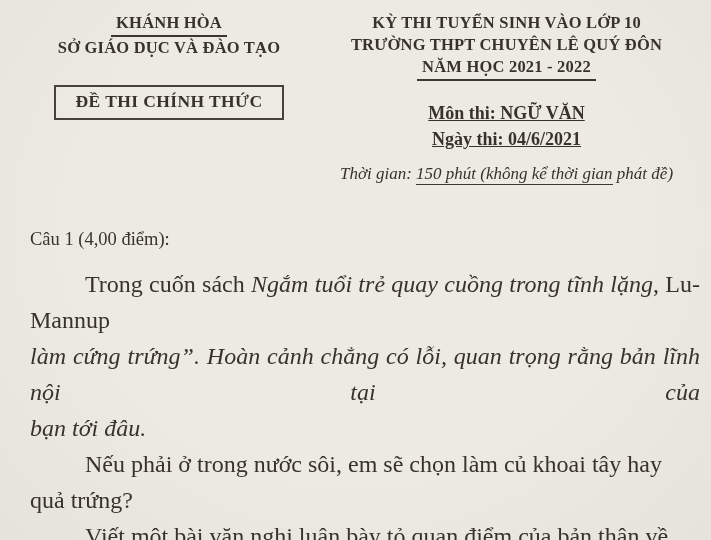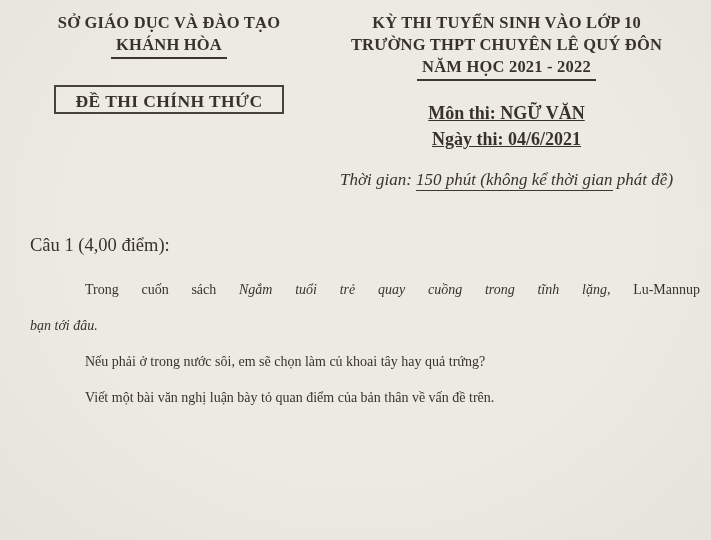--- a/index.html
+++ b/index.html
@@ -15,49 +15,49 @@
   }
   .header { display: flex; align-items: flex-start; padding: 12px 6px 0 30px; }
   .header-left { width: 278px; text-align: center; flex: none; }
   .header-right { flex: 1; text-align: center; }
   .h-bold { font-weight: 700; font-size: 16.5px; line-height: 22px; letter-spacing: 0.2px; }
   .u-block { display: inline-block; border-bottom: 2px solid #3b372f; padding: 0 5px 1px; }
   .exam-box {
     display: inline-block;
     margin-top: 26px;
     border: 2px solid #47423a;
-    padding: 4px 20px 0;
+    padding: 4px 20px 6px;
     font-weight: 700;
     font-size: 17.5px;
     letter-spacing: 0.4px;
     background: rgba(255,255,255,0.06);
   }
   .subject-wrap { display: inline-block; text-align: center; margin-top: 19px; text-decoration: underline; }
   .subject-line { font-weight: 700; font-size: 18px; line-height: 26px; }
-  .time-line { margin-top: 16px; font-style: italic; font-size: 17px; line-height: 24px; }
+  .time-line { margin-top: 10px; font-style: italic; font-size: 17px; line-height: 24px; }
   .time-underline { border-bottom: 1.5px solid #3b372f; padding-bottom: 1px; }
   .content { padding-left: 30px; }
   .q-title { margin-top: 40px; font-weight: 400; font-size: 18.5px; line-height: 26px; }
-  .line { width: 670px; font-size: 14px; line-height: 36px; }
+  .line { width: 670px; font-size: 24px; line-height: 36px; }
   .first { margin-top: 14px; }
   .indent { text-indent: 55px; }
   .just { text-align: justify; text-align-last: justify; }
   .it { font-style: italic; }
   .gap { }
 </style>
 </head>
 <body>
 
 <div class="page">
 
   <div class="header">
 
     <div class="header-left">
+      <div class="h-bold"><span class="u-block">KHÁNH HÒA</span></div>
       <div class="h-bold">SỞ GIÁO DỤC VÀ ĐÀO TẠO</div>
-      <div class="h-bold"><span class="u-block">KHÁNH HÒA</span></div>
       <div>
         <div class="exam-box">ĐỀ THI CHÍNH THỨC</div>
       </div>
     </div>
 
     <div class="header-right">
       <div class="h-bold">KỲ THI TUYỂN SINH VÀO LỚP 10</div>
       <div class="h-bold">TRƯỜNG THPT CHUYÊN LÊ QUÝ ĐÔN</div>
       <div class="h-bold"><span class="u-block">NĂM HỌC 2021 - 2022</span></div>
       <div class="subject-wrap">
@@ -67,19 +67,20 @@
       <div class="time-line"><span>Thời gian: </span><span class="time-underline">150 phút (không kể thời gian</span><span> phát đề)</span></div>
     </div>
 
   </div>
 
   <div class="content">
     <div class="q-title">Câu 1 (4,00 điểm):</div>
 
     <div class="line first indent just"><span>Trong cuốn sách </span><span class="it">Ngắm tuổi trẻ quay cuồng trong tĩnh lặng</span><span>, Lu-Mannup</span></div>
 
+    <div class="line just it">làm cứng trứng”. Hoàn cảnh chẳng có lỗi, quan trọng rằng bản lĩnh nội tại của</div>
     <div class="line it">bạn tới đâu.</div>
 
     <div class="line indent gap">Nếu phải ở trong nước sôi, em sẽ chọn làm củ khoai tây hay quả trứng?</div>
     <div class="line indent">Viết một bài văn nghị luận bày tỏ quan điểm của bản thân về vấn đề trên.</div>
   </div>
 
 </div>
 
 </body></html>

